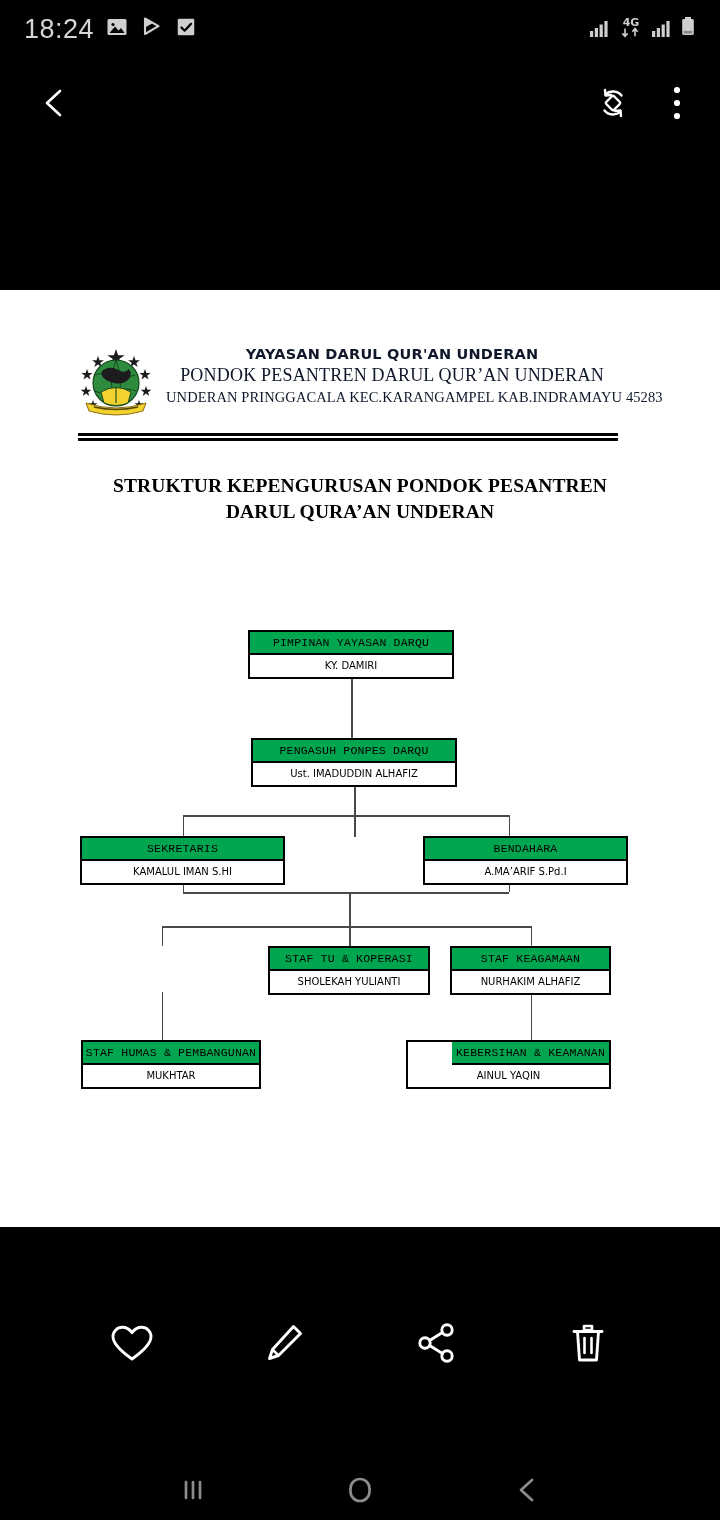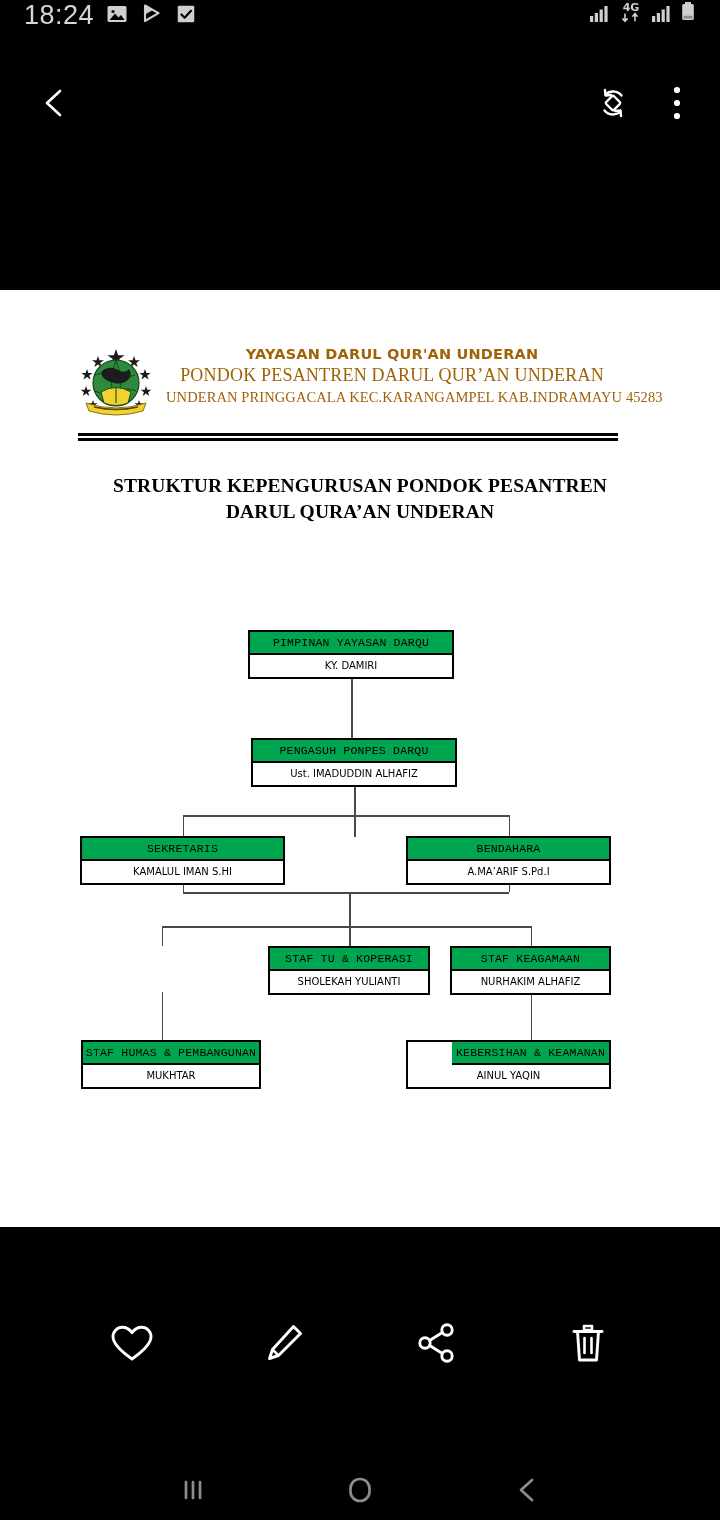--- a/index.html
+++ b/index.html
@@ -7,21 +7,21 @@
   body {
     background:#000;
     font-family:"Liberation Sans", sans-serif;
     overflow:hidden;
     position:relative;
   }
 
   
   #status-bar{
     position:absolute; top:0; left:0; width:720px; height:58px;
-    display:flex; align-items:flex-start; justify-content:space-between;
+    display:flex; align-items:center; justify-content:space-between;
     padding:0 24px; color:#cfcfcf;
   }
   #status-left{ display:flex; align-items:center; gap:11px; }
   #status-clock{ font-size:27px; letter-spacing:.5px; color:#d6d6d6; font-weight:400; }
   #status-right{ display:flex; align-items:flex-end; gap:7px; }
   .sb-icon{ display:block; }
 
   
   #app-bar{
     position:absolute; top:58px; left:0; width:720px; height:90px;
@@ -39,21 +39,21 @@
 
   
   #letterhead{
     position:absolute; top:55px; left:78px; width:540px; height:92px;
   }
   #org-logo{
     position:absolute; left:0; top:2px; width:76px; height:72px;
   }
   #letterhead-text{
     position:absolute; left:88px; top:0; width:452px;
-    text-align:center; color:#a16207;
+    text-align:center; color:#0f172a;
   }
   #lh-line1{
     font-family:"DejaVu Sans", sans-serif;
     font-size:14.5px; font-weight:700; letter-spacing:.2px; line-height:1.35;
   }
   #lh-line2{
     font-family:"Liberation Serif", serif;
     font-size:18px; font-weight:400; letter-spacing:.2px; line-height:1.22;
     white-space:nowrap;
   }
@@ -272,21 +272,21 @@
         <div class="name">KY. DAMIRI</div>
       </div>
       <div class="node" style="left: 80px; top: 206px; width: 205px;">
         <div class="title" style="background: rgb(0, 166, 79);">SEKRETARIS</div>
         <div class="name">KAMALUL IMAN S.HI</div>
       </div>
       <div class="node" style="left: 251px; top: 108px; width: 206px;">
         <div class="title" style="background: rgb(0, 166, 79);">PENGASUH PONPES DARQU</div>
         <div class="name">Ust. IMADUDDIN ALHAFIZ</div>
       </div>
-      <div class="node" style="left: 406px; top: 206px; width: 205px;">
+      <div class="node" style="left: 423px; top: 206px; width: 205px;">
         <div class="title" style="background: rgb(0, 166, 79);">BENDAHARA</div>
         <div class="name">A.MA’ARIF S.Pd.I</div>
       </div>
       <div class="node" style="left: 268px; top: 316px; width: 162px;">
         <div class="title" style="background: rgb(0, 166, 79);">STAF TU &amp; KOPERASI</div>
         <div class="name">SHOLEKAH YULIANTI</div>
       </div>
       <div class="node" style="left: 450px; top: 316px; width: 161px;">
         <div class="title" style="background: rgb(0, 166, 79);">STAF KEAGAMAAN</div>
         <div class="name">NURHAKIM ALHAFIZ</div>

